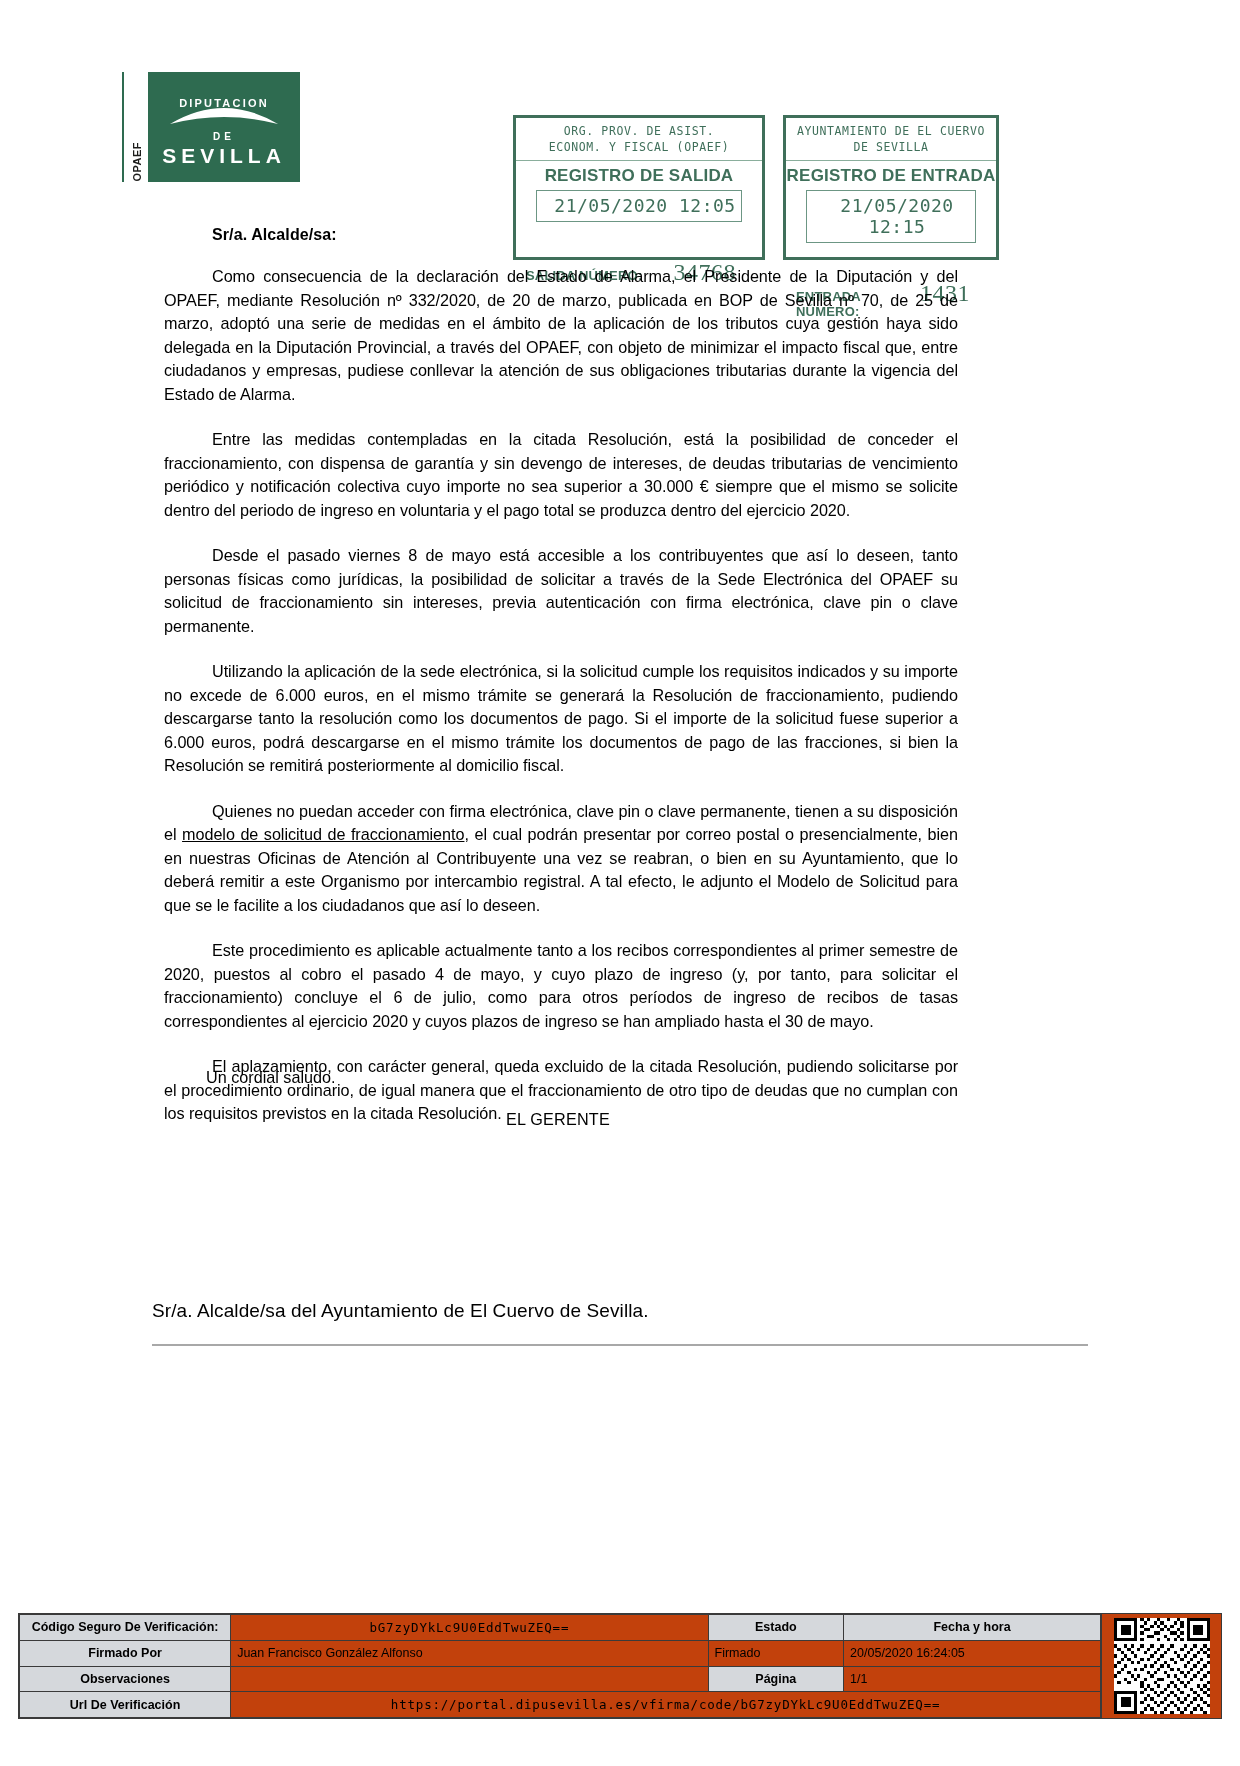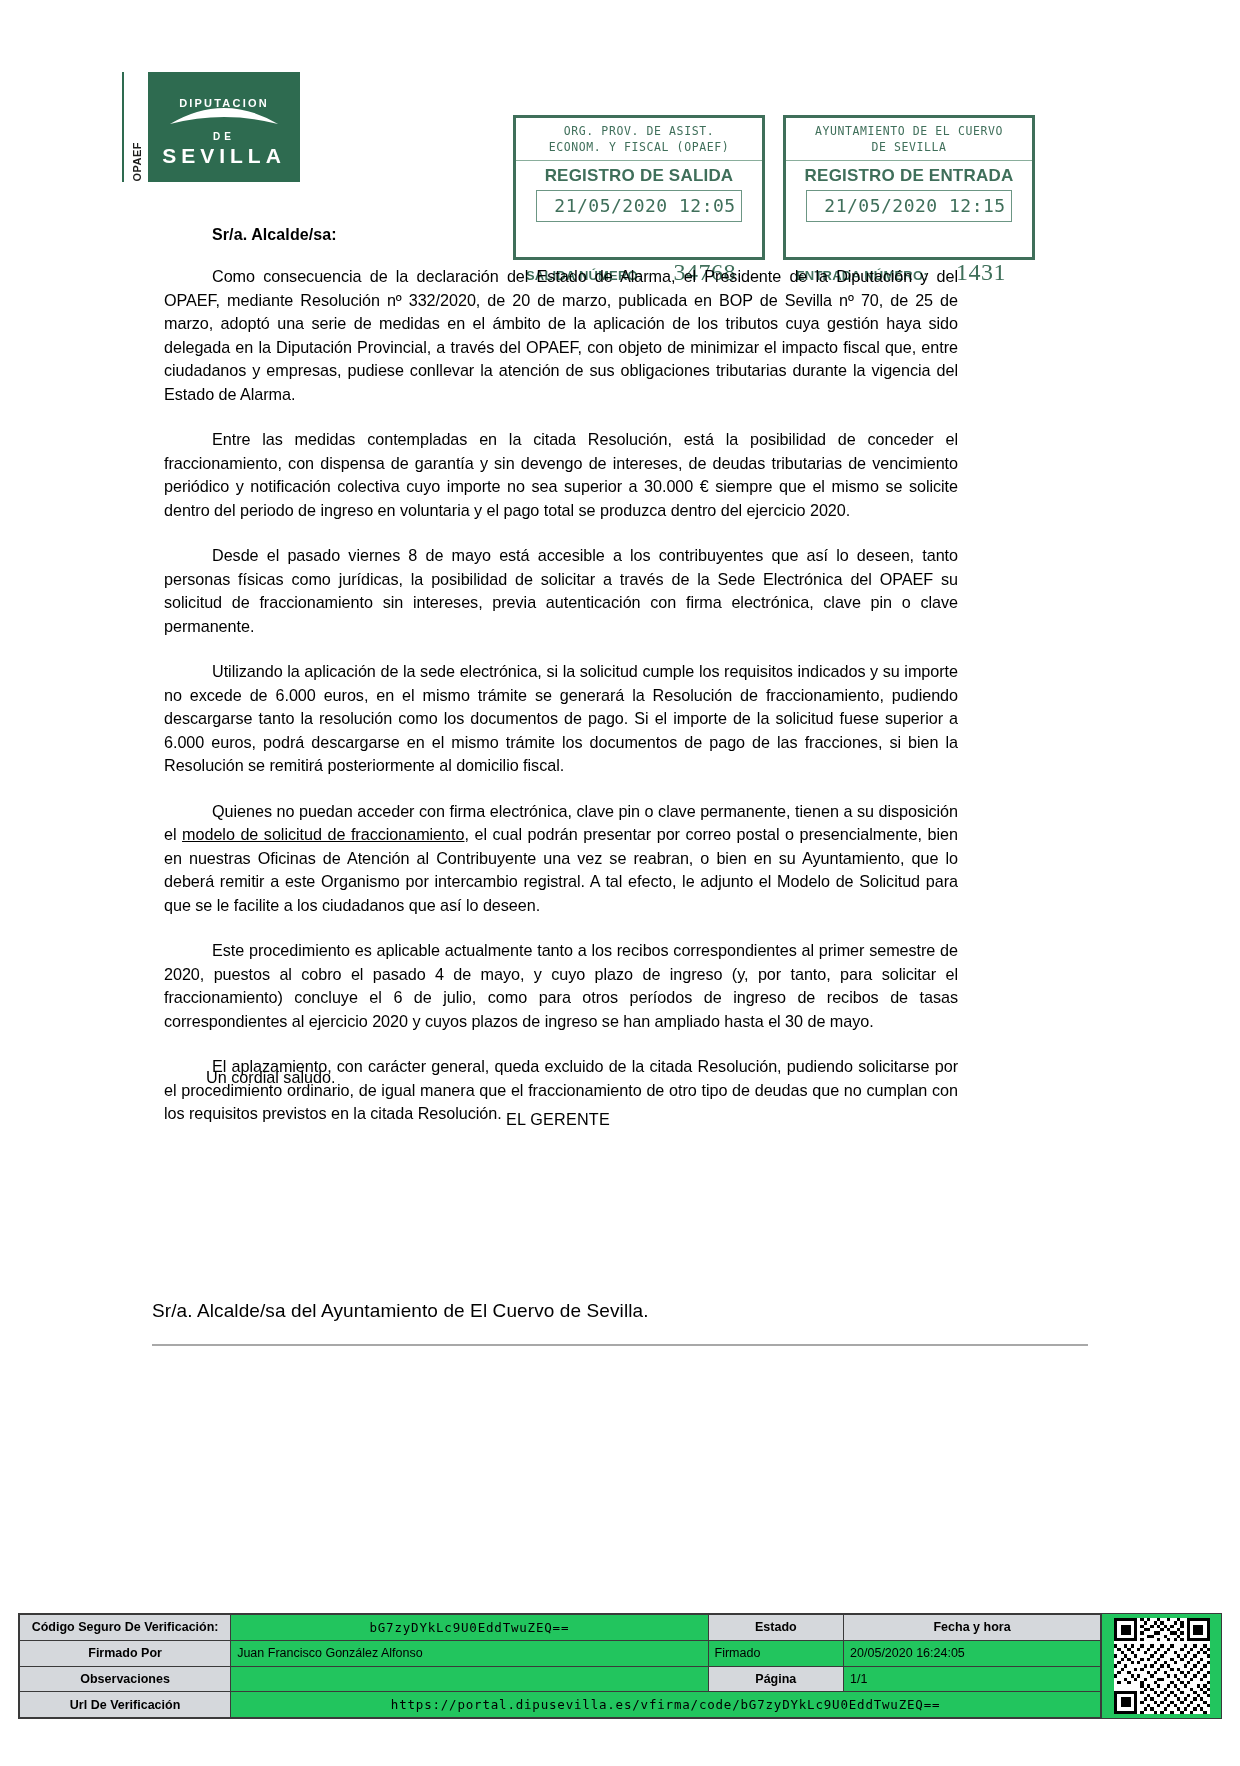--- a/index.html
+++ b/index.html
@@ -92,21 +92,21 @@
   }
 
   
   .stamp {
     position: absolute;
     border: 3px solid #3f6f5a;
     background: #ffffff;
     box-sizing: border-box;
   }
   .stamp-salida { left: 513px; top: 115px; width: 252px; height: 145px; }
-  .stamp-entrada { left: 783px; top: 115px; width: 252px; height: 145px; }
+  .stamp-entrada { left: 783px; top: 115px; width: 216px; height: 145px; }
   .stamp-org {
     font-family: "DejaVu Sans Mono", monospace;
     font-size: 11.5px;
     color: #3f6f5a;
     text-align: center;
     line-height: 1.35;
     padding: 6px 4px 5px 4px;
     border-bottom: 1px solid #8aae9c;
     letter-spacing: 0.6px;
   }
@@ -209,21 +209,21 @@
 
   
   .footer {
     position: absolute;
     left: 18px;
     top: 1613px;
     width: 1204px;
     border: 1px solid #3a3a3a;
     box-sizing: border-box;
     display: flex;
-    background: #22c55e;
+    background: #c2410c;
   }
   .footer-table {
     flex: 1;
     border-collapse: collapse;
     table-layout: fixed;
   }
   .footer-table td {
     border: 1px solid #3a3a3a;
     height: 22px;
     font-size: 12.5px;

